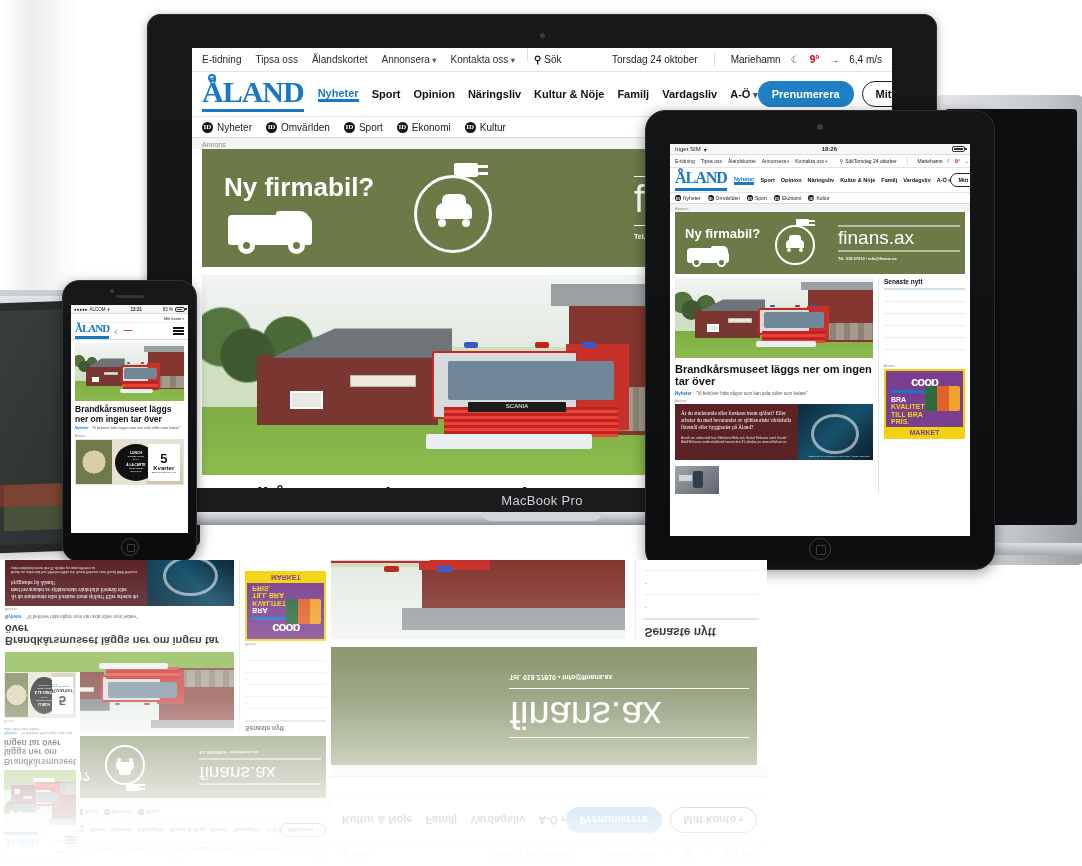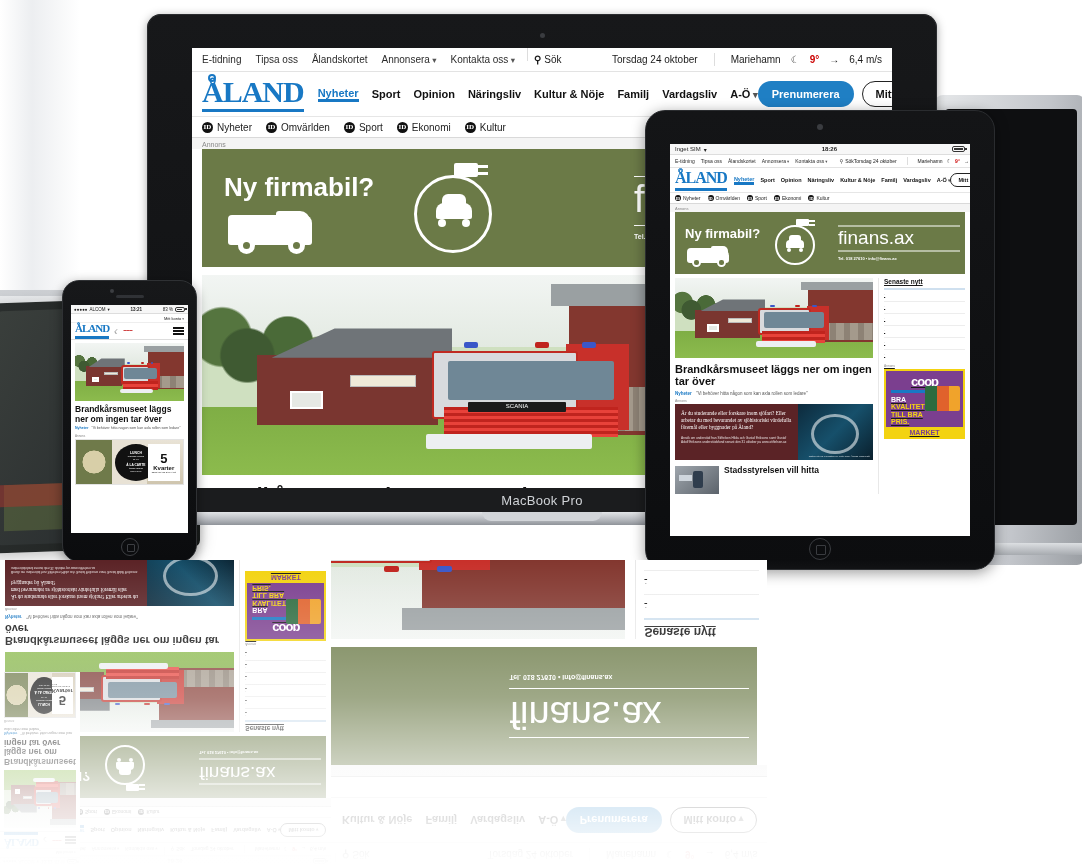--- a/index.html
+++ b/index.html
@@ -118,21 +118,21 @@
   .adbanner .wheel i { position:absolute; inset:27%; border-radius:50%; background:#6b7a47; display:block;}
   .plugcircle { position:absolute; border:3px solid #fff; border-radius:50%; }
   .brandbox { position:absolute; right:0; top:50%; transform:translateY(-50%); text-align:left; }
   .brandbox .nm { color:#fff; font-family:"Liberation Sans",sans-serif; font-weight:300; letter-spacing:0px;
                   border-top:1px solid #fff; border-bottom:1px solid #fff; }
   .brandbox .tel { color:#fff; font-weight:700; }
 
   
   .content { display:flex; background:#fff; }
   .col-main { flex:1 1 auto; }
-  .col-side { flex:0 0 auto; border-left:1px solid #e8e8e8;text-decoration:underline; }
+  .col-side { flex:0 0 auto; border-left:1px solid #e8e8e8; }
 
   
   .photo { position:relative; overflow:hidden; background:#cfe0c0; }
   .photo .sky{position:absolute;left:0;top:0;right:0;height:36%;background:linear-gradient(#f2f5f3,#e3eae2);}
   .photo .trees{position:absolute;left:0;top:8%;width:46%;height:46%;
       background:radial-gradient(circle at 18% 70%,#3f5a32 0 12%,transparent 13%),
                  radial-gradient(circle at 34% 55%,#4a6a38 0 14%,transparent 15%),
                  radial-gradient(circle at 8% 50%,#55753f 0 12%,transparent 13%),
                  radial-gradient(circle at 46% 72%,#6d8a4a 0 13%,transparent 14%);}
   .photo .grass{position:absolute;left:0;bottom:0;right:0;height:34%;background:linear-gradient(#7fae45,#8cbb4d);}
@@ -556,21 +556,20 @@
               <div class="pic">
                 <div class="cap" style="font-size:2.4px;max-width:95%;text-align:right;">Jakten ute på expedition av. Foto: Tidn. Ålands Undervatt.</div>
               </div>
             </div>
 
             <div style="display:flex;gap:5px;margin-top:6px;">
               <div style="flex:0 0 44px;height:28px;background:linear-gradient(140deg,#9fa6ad,#5c636b);position:relative;">
                 <div style="position:absolute;left:42%;top:18%;width:22%;height:62%;background:#2f3d4d;border-radius:2px;"></div>
                 <div style="position:absolute;left:10%;top:34%;width:28%;height:20%;background:#cfd6dd;"></div>
               </div>
-              <div class="teaser-h" style="font-size:8.5px;flex:1;">Stadsstyrelsen vill hitta</div>
             </div>
           </div>
 
           <div class="col-side" style="width:92px;padding:0 5px;">
             <div class="side-h" style="font-size:6.5px;padding-bottom:3px;">Senaste nytt</div>
             <div class="sn-item" style="padding:3px 0;">
               <div class="sn-meta" style="font-size:3.6px;"><span></span><span> · </span><b></b></div>
               <div class="sn-title" style="font-size:5px;margin-top:1px;"></div>
             </div>
             <div class="sn-item" style="padding:3px 0;">

